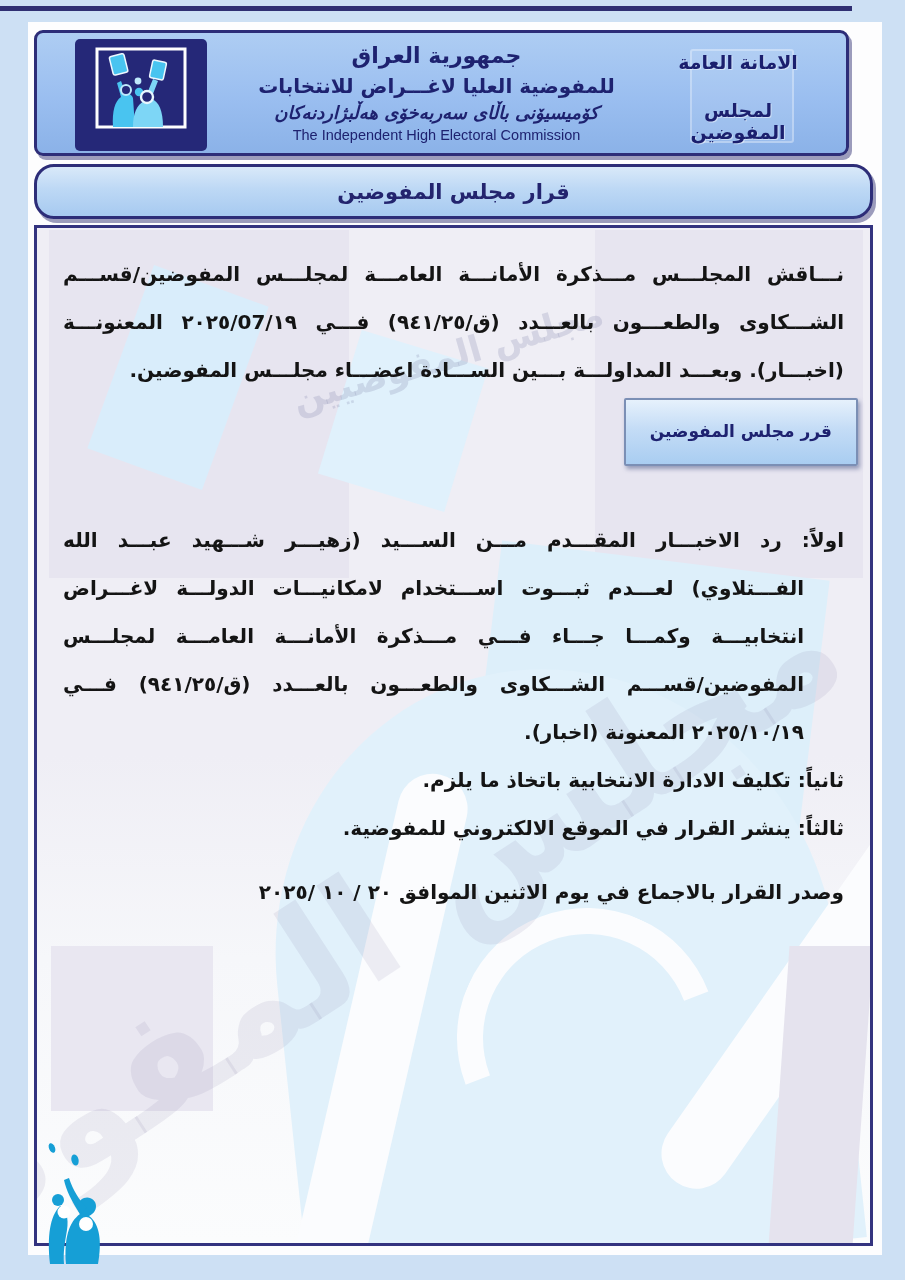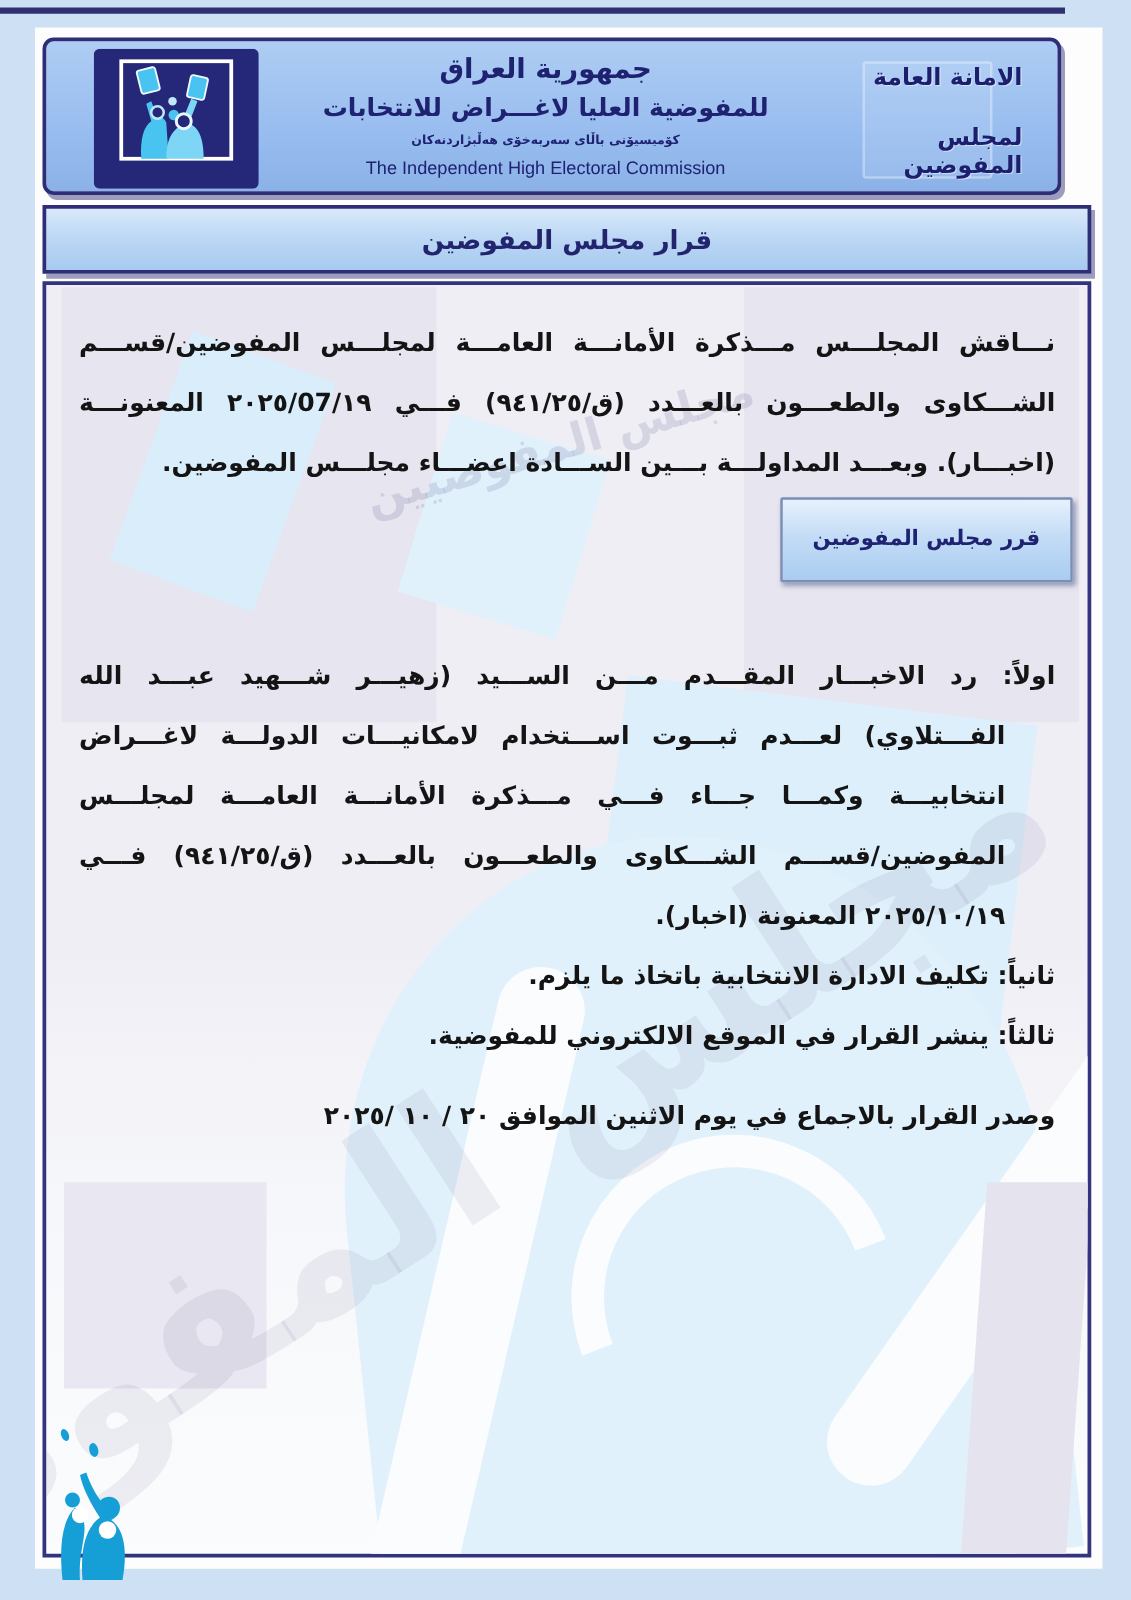--- a/index.html
+++ b/index.html
@@ -22,38 +22,38 @@
     background:linear-gradient(180deg,#aecdf3 0%, #9abef0 55%, #8bb2e8 100%);
     box-shadow:3px 4px 0 rgba(38,38,108,0.45);
   }
   .hdr-logo { position:absolute; left:38px; top:6px; width:132px; height:112px; }
   .hdr-center {
     position:absolute; left:190px; right:200px; top:8px; height:110px;
     text-align:center; color:#1e2270;
   }
   .hdr-line1 { font-size:22px; font-weight:bold; line-height:30px; }
   .hdr-line2 { font-size:20px; font-weight:bold; line-height:30px; }
-  .hdr-line3 { font-size:10px; font-weight:bold; line-height:24px; }
+  .hdr-line3 { font-size:18px; font-weight:bold; line-height:24px;font-style:italic; }
   .hdr-line4 { font-size:14.5px; font-weight:normal; line-height:20px;
                font-family:"Liberation Sans", sans-serif; direction:ltr; }
   .hdr-wm {
     position:absolute; right:52px; top:16px; width:104px; height:94px;
     border:2px solid rgba(255,255,255,0.30); background:rgba(255,255,255,0.10);
     border-radius:3px;
   }
   .hdr-right {
     position:absolute; right:28px; top:18px; width:160px; height:92px;
     display:flex; flex-direction:column; justify-content:space-between;
-    color:#1b1f6e; font-size:19px; font-weight:bold;
+    text-align:center; color:#1b1f6e; font-size:19px; font-weight:bold;
     text-shadow:1px 1px 0 rgba(255,255,255,0.45);
   }
   
   .title-bar {
     position:absolute; left:6px; top:142px; width:839px; height:55px;
-    border:3px solid #2d2d78; border-radius:0;
+    border:3px solid #2d2d78; border-radius:20px;
     background:linear-gradient(180deg,#d9e9f9 0%, #bdd8f5 45%, #a7caf0 100%);
     box-shadow:3px 4px 0 rgba(38,38,108,0.45);
     display:flex; align-items:center; justify-content:center;
     color:#23246e; font-size:21px; font-weight:bold;
   }
   
   .body-box {
     position:absolute; left:6px; top:203px; width:839px; height:1021px;
     border:3px solid #33337f;
     background:linear-gradient(180deg,#efeef5 0%, #efeef5 52%, #f6f7fa 72%, #fbfcfd 100%);

